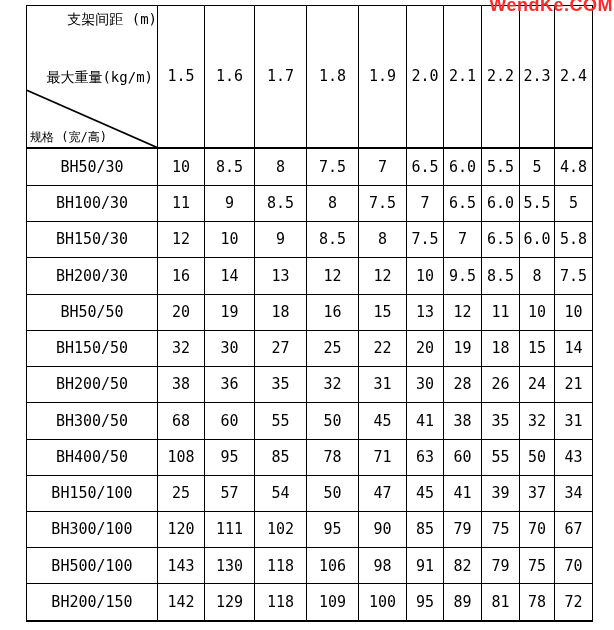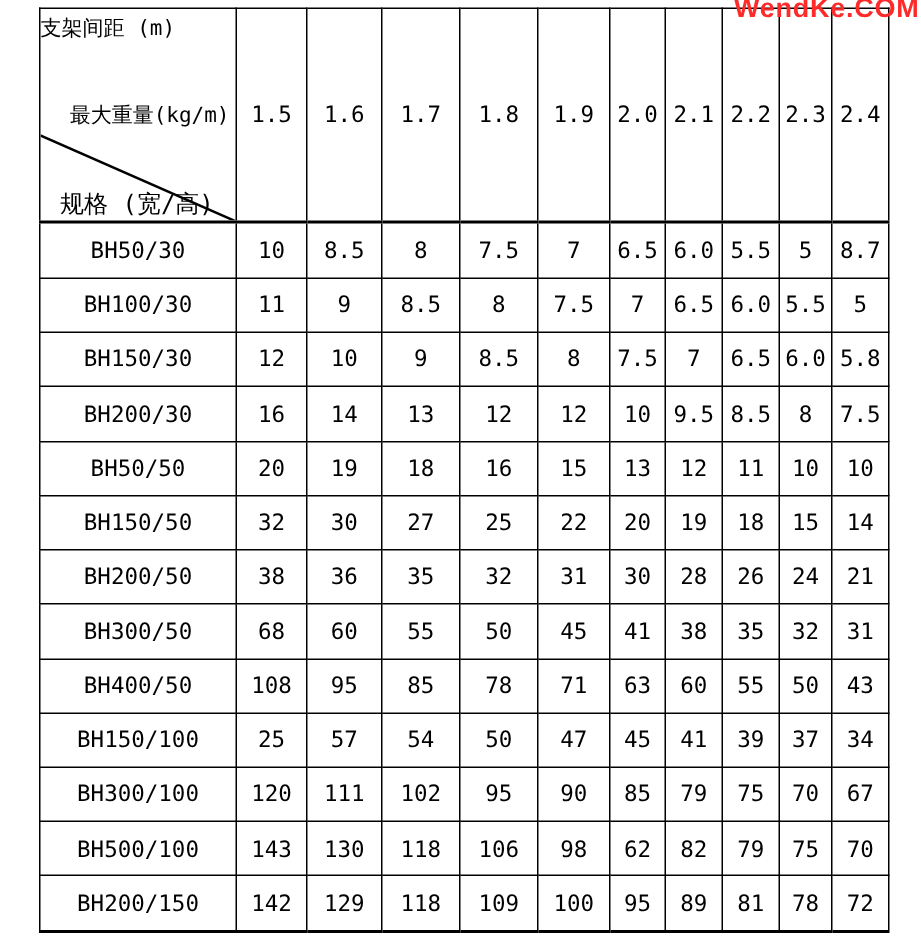--- a/index.html
+++ b/index.html
@@ -37,30 +37,30 @@
     padding: 0;
     font-size: 15px;
     line-height: 1.1;
     overflow: hidden;
   }
   tr.hdr td { border-bottom: 2px solid #000000; height: 105px; }
   tr.hdr td.corner { position: relative; }
   table.spec tr:last-child td { border-bottom: 2px solid #000000; }
   .c-top {
     position: absolute; top: 6px; left: 0;
-    width: 100%; text-align: left;
+    width: 100%; text-align: right;
     font-size: 14px;
   }
   .c-mid {
     position: absolute; top: 64px; right: 4px;
     font-size: 14px; white-space: nowrap;
   }
   .c-bot {
-    position: absolute; bottom: 3px; left: 13px;
-    font-size: 16px; white-space: nowrap;
+    position: absolute; bottom: 3px; left: 3px;
+    font-size: 12px; white-space: nowrap;
   }
   .diag {
     position: absolute; left: 0; top: 0;
     width: 100%; height: 100%;
     display: block;
   }
   td.val, td.spec-label { height: 26px; }
 </style>
 </head>
 <body>
@@ -108,21 +108,21 @@
         <td class="spec-label">BH50/30</td>
         <td class="val">10</td>
         <td class="val">8.5</td>
         <td class="val">8</td>
         <td class="val">7.5</td>
         <td class="val">7</td>
         <td class="val">6.5</td>
         <td class="val">6.0</td>
         <td class="val">5.5</td>
         <td class="val">5</td>
-        <td class="val">8.7</td>
+        <td class="val">4.8</td>
       </tr>
       <tr>
         <td class="spec-label">BH100/30</td>
         <td class="val">11</td>
         <td class="val">9</td>
         <td class="val">8.5</td>
         <td class="val">8</td>
         <td class="val">7.5</td>
         <td class="val">7</td>
         <td class="val">6.5</td>
@@ -247,21 +247,21 @@
         <td class="val">70</td>
         <td class="val">67</td>
       </tr>
       <tr>
         <td class="spec-label">BH500/100</td>
         <td class="val">143</td>
         <td class="val">130</td>
         <td class="val">118</td>
         <td class="val">106</td>
         <td class="val">98</td>
-        <td class="val">62</td>
+        <td class="val">91</td>
         <td class="val">82</td>
         <td class="val">79</td>
         <td class="val">75</td>
         <td class="val">70</td>
       </tr>
       <tr>
         <td class="spec-label">BH200/150</td>
         <td class="val">142</td>
         <td class="val">129</td>
         <td class="val">118</td>

